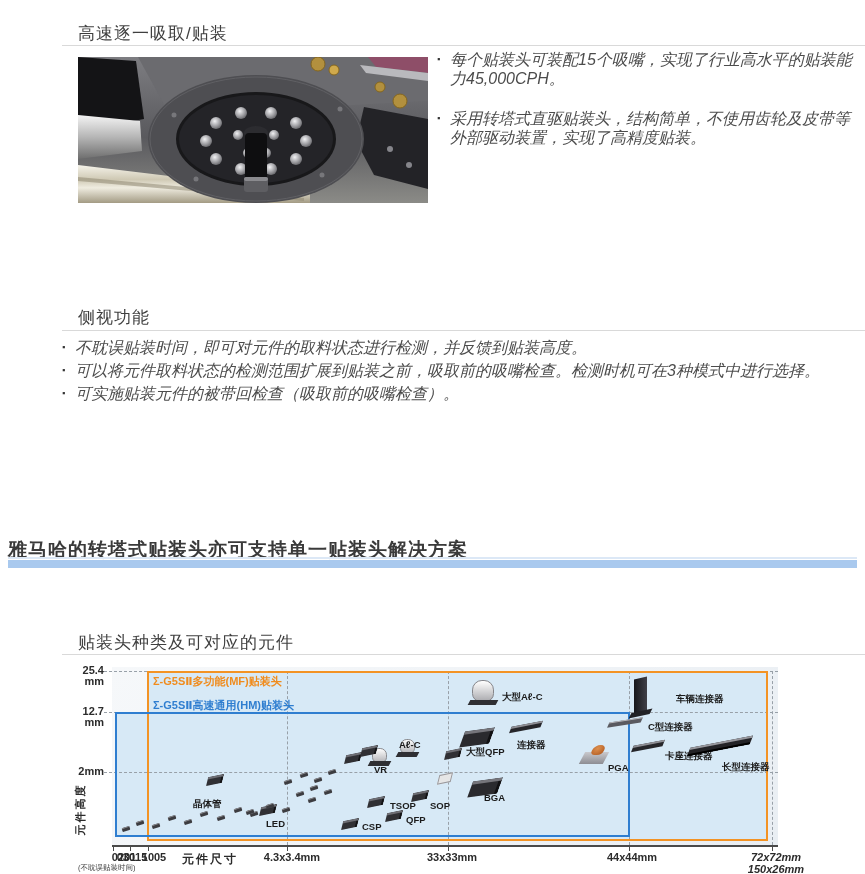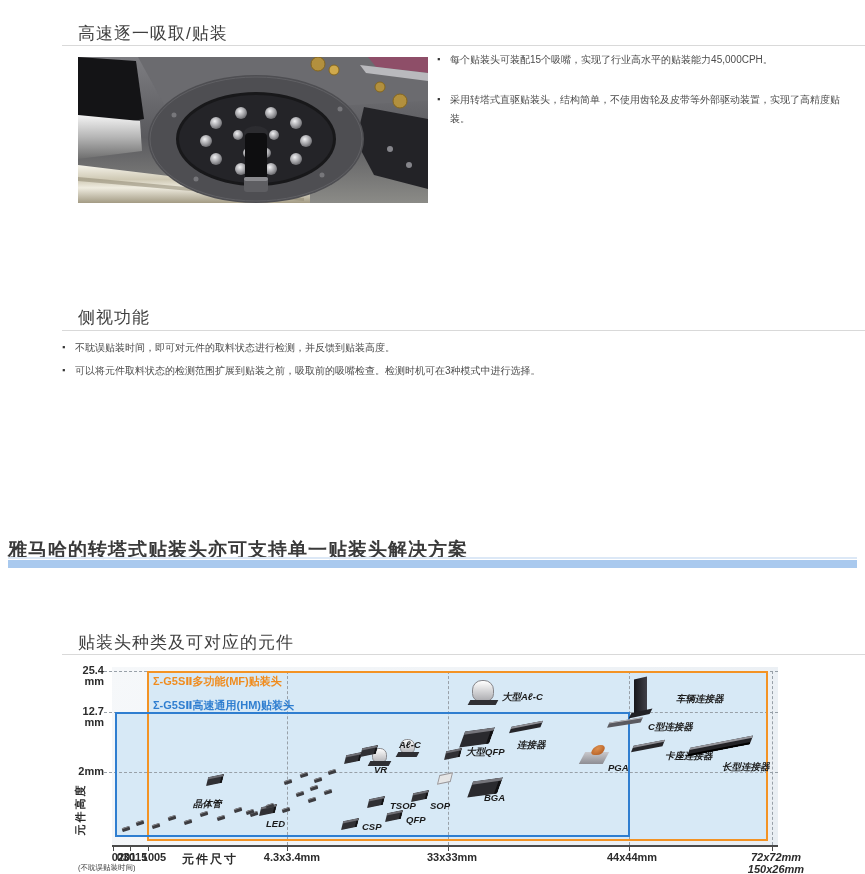--- a/index.html
+++ b/index.html
@@ -8,21 +8,21 @@
 
   .sec-heading{position:absolute;font-size:17px;font-weight:400;color:#3f3f3f;letter-spacing:1px;white-space:nowrap;}
   .rule{position:absolute;height:1px;background:#d9d9d9;width:803px;left:62px;}
 
   
   .photo{position:absolute;left:78px;top:57px;width:350px;height:146px;overflow:hidden;}
   .photo svg{display:block;}
 
   
   .blist{position:absolute;list-style:none;margin:0;padding:0;}
-  .blist li{position:relative;font-size:10px;color:#4c4c4c;line-height:19px;padding-left:13px;}
+  .blist li{position:relative;font-size:16px;color:#4c4c4c;line-height:19px;padding-left:13px;font-style:italic;}
   .blist li::before{content:"▪";position:absolute;left:0;top:0;font-size:9px;color:#333;}
   .blist1 li{margin-bottom:21px;}
   .blist2 li{margin-bottom:4px;}
 
   
   .banner-title{position:absolute;left:8px;top:524px;font-size:19px;color:#3a3a3a;letter-spacing:1px;white-space:nowrap;}
   .banner-bar-light{position:absolute;left:8px;top:557px;width:849px;height:2px;background:#dce8f6;}
   .banner-bar{position:absolute;left:8px;top:560px;width:849px;height:8px;background:#a9c9ee;}
 
   
@@ -40,21 +40,21 @@
   .xtick{position:absolute;top:191px;transform:translateX(-50%);font-size:11px;font-weight:bold;color:#2b2b2b;white-space:nowrap;text-align:center;line-height:12px;}
   .xlabel{position:absolute;top:191px;transform:translateX(-50%);font-size:12px;font-weight:bold;color:#2b2b2b;white-space:nowrap;letter-spacing:2px;}
   .ylabel{position:absolute;left:-9px;top:142px;width:58px;text-align:center;font-size:11px;font-weight:bold;color:#2b2b2b;letter-spacing:2px;transform:rotate(-90deg);white-space:nowrap;}
   .xnote{position:absolute;left:18px;top:203px;font-size:7.5px;color:#3a3a3a;white-space:nowrap;}
   .head-label{position:absolute;font-size:11px;font-weight:bold;white-space:nowrap;}
   .head-label.orange{color:#f08c1e;}
   .head-label.blue{color:#2f7ed0;}
 
   
   .comp{position:absolute;}
-  .comp-label{position:absolute;font-size:9.5px;font-weight:bold;color:#1b1b1b;white-space:nowrap;font-style:italic;}
+  .comp-label{position:absolute;font-size:9.5px;font-weight:bold;color:#1b1b1b;white-space:nowrap;}
   .k-dot{width:8px;height:4px;background:#3c3c40;border-radius:1px;transform:rotate(-18deg);box-shadow:inset 0 1px 0 #8d8d91;}
   .k-chip{width:16px;height:8px;background:#303034;transform:rotate(-12deg) skewX(-26deg);box-shadow:inset 0 2px 0 #6e6e74,inset -2px 0 0 #121214;}
   .k-whitechip{width:12px;height:7px;background:#e6e6e6;border:1px solid #97979b;transform:rotate(-12deg) skewX(-26deg);}
   .k-bigchip{width:30px;height:15px;background:#2a2a2e;transform:rotate(-8deg) skewX(-28deg);box-shadow:inset 0 3px 0 #75757b,inset -3px 0 0 #101012;}
   .k-cyl{width:13px;height:13px;background:linear-gradient(180deg,#fdfdfd 0%,#b4b4b8 100%);border:1px solid #8a8a8e;border-radius:45% 45% 38% 38%;}
   .k-cyl::after,.k-bigcyl::after{content:"";position:absolute;left:-4px;right:-4px;bottom:-4px;height:5px;background:#2f2f33;transform:skewX(-28deg);}
   .k-bigcyl{width:20px;height:20px;background:linear-gradient(180deg,#ffffff 0%,#ababaf 100%);border:1px solid #85858a;border-radius:45% 45% 38% 38%;}
   .k-conn{width:32px;height:6px;background:#26262a;transform:rotate(-11deg) skewX(-32deg);box-shadow:inset 0 2px 0 #8e8e94;}
   .k-flatconn{width:34px;height:5px;background:#5a5a60;transform:rotate(-9deg) skewX(-32deg);box-shadow:inset 0 1px 0 #bcbcc0;}
   .k-longconn{width:64px;height:8px;background:#232327;transform:rotate(-11deg) skewX(-32deg);box-shadow:inset 0 2px 0 #97979d,inset 0 -2px 0 #000;}
@@ -148,20 +148,21 @@
     <li>每个贴装头可装配15个吸嘴，实现了行业高水平的贴装能力45,000CPH。</li>
     <li>采用转塔式直驱贴装头，结构简单，不使用齿轮及皮带等外部驱动装置，实现了高精度贴装。</li>
   </ul>
 
   <h2 class="sec-heading" style="left:78px;top:292px;">侧视功能</h2>
   <div class="rule" style="top:330px;"></div>
 
   <ul class="blist blist2" style="left:62px;top:338px;width:790px;">
     <li>不耽误贴装时间，即可对元件的取料状态进行检测，并反馈到贴装高度。</li>
     <li>可以将元件取料状态的检测范围扩展到贴装之前，吸取前的吸嘴检查。检测时机可在3种模式中进行选择。</li>
+    <li>可实施贴装元件的被带回检查（吸取前的吸嘴检查）。</li>
   </ul>
 
   <h1 class="banner-title">雅马哈的转塔式贴装头亦可支持单一贴装头解决方案</h1>
   <div class="banner-bar-light"></div>
   <div class="banner-bar"></div>
 
   <h2 class="sec-heading" style="left:78px;top:617px;">贴装头种类及可对应的元件</h2>
   <div class="rule" style="top:654px;"></div>
 
   <div id="chart-canvas">

